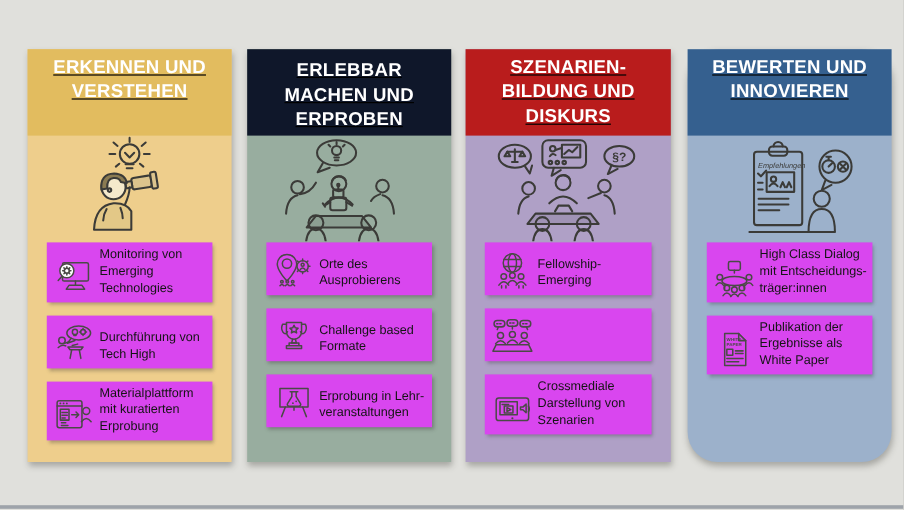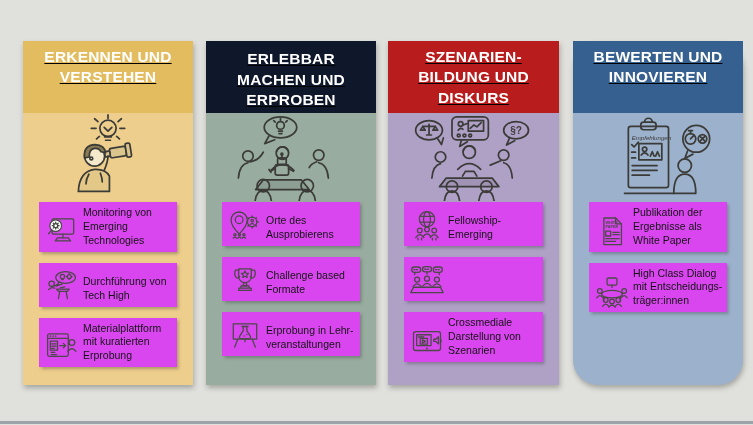--- a/index.html
+++ b/index.html
@@ -377,53 +377,53 @@
           <circle cx="121.5" cy="27" r="4.5"></circle>
           <path d="M119 24.5 l5 5 M124 24.5 l-5 5"></path>
         </g>
       </svg>
     </div>
     <div class="cards">
       <div class="card">
         <span class="card-icon">
           <svg viewBox="0 0 40 36">
               <g class="ci">
-            <path d="M11 3 h13 l6.5 6.5 v23 h-19.5 z"></path>
-            <path d="M24 3 v6.5 h6.5"></path>
-            <text x="12.8" y="9.8" font-size="4.2" font-weight="bold" fill="#4A4A46" stroke="none" font-family="&quot;Liberation Sans&quot;,sans-serif">WHITE</text>
-            <text x="12.8" y="14.4" font-size="4.2" font-weight="bold" fill="#4A4A46" stroke="none" font-family="&quot;Liberation Sans&quot;,sans-serif">PAPER</text>
-            <rect x="13" y="17.5" width="5.5" height="5.5"></rect>
-            <path d="M21 19 h7 M21 21.5 h7 M13 26 h15 M13 29 h11"></path>
-          </g>
-            </svg>
-        </span>
-        <span class="card-text">Publikation der
-Ergebnisse als
-White Paper</span>
-      </div>
-      <div class="card">
-        <span class="card-icon">
-          <svg viewBox="0 0 40 36">
-              <g class="ci">
             <rect x="14.5" y="3" width="11" height="8" rx="1.5"></rect>
             <path d="M20 11 v2.5"></path>
             <ellipse cx="20" cy="21" rx="11.5" ry="4.2"></ellipse>
             <path d="M11 24.5 v3.5 M29 24.5 v3.5"></path>
             <circle cx="6.5" cy="17.5" r="2.6"></circle>
                 <path d="M3 25 q3.5 -5 7 0"></path>
             <circle cx="33.5" cy="17.5" r="2.6"></circle>
                 <path d="M30 25 q3.5 -5 7 0"></path>
             <circle cx="13" cy="27.5" r="2.6"></circle>
                 <circle cx="20" cy="29" r="2.6"></circle>
                 <circle cx="27" cy="27.5" r="2.6"></circle>
             <path d="M9.5 34.5 q3.5 -5 7 0 M16.5 35.5 q3.5 -5 7 0 M23.5 34.5 q3.5 -5 7 0"></path>
           </g>
             </svg>
         </span>
         <span class="card-text">High Class Dialog
 mit Entscheidungs-
 träger:innen</span>
       </div>
+      <div class="card">
+        <span class="card-icon">
+          <svg viewBox="0 0 40 36">
+              <g class="ci">
+            <path d="M11 3 h13 l6.5 6.5 v23 h-19.5 z"></path>
+            <path d="M24 3 v6.5 h6.5"></path>
+            <text x="12.8" y="9.8" font-size="4.2" font-weight="bold" fill="#4A4A46" stroke="none" font-family="&quot;Liberation Sans&quot;,sans-serif">WHITE</text>
+            <text x="12.8" y="14.4" font-size="4.2" font-weight="bold" fill="#4A4A46" stroke="none" font-family="&quot;Liberation Sans&quot;,sans-serif">PAPER</text>
+            <rect x="13" y="17.5" width="5.5" height="5.5"></rect>
+            <path d="M21 19 h7 M21 21.5 h7 M13 26 h15 M13 29 h11"></path>
+          </g>
+            </svg>
+        </span>
+        <span class="card-text">Publikation der
+Ergebnisse als
+White Paper</span>
+      </div>
     </div>
   </section>
 
   <div class="bottom-line" style="background: rgb(158, 163, 170);"></div>
 </div>
 
 </body></html>

